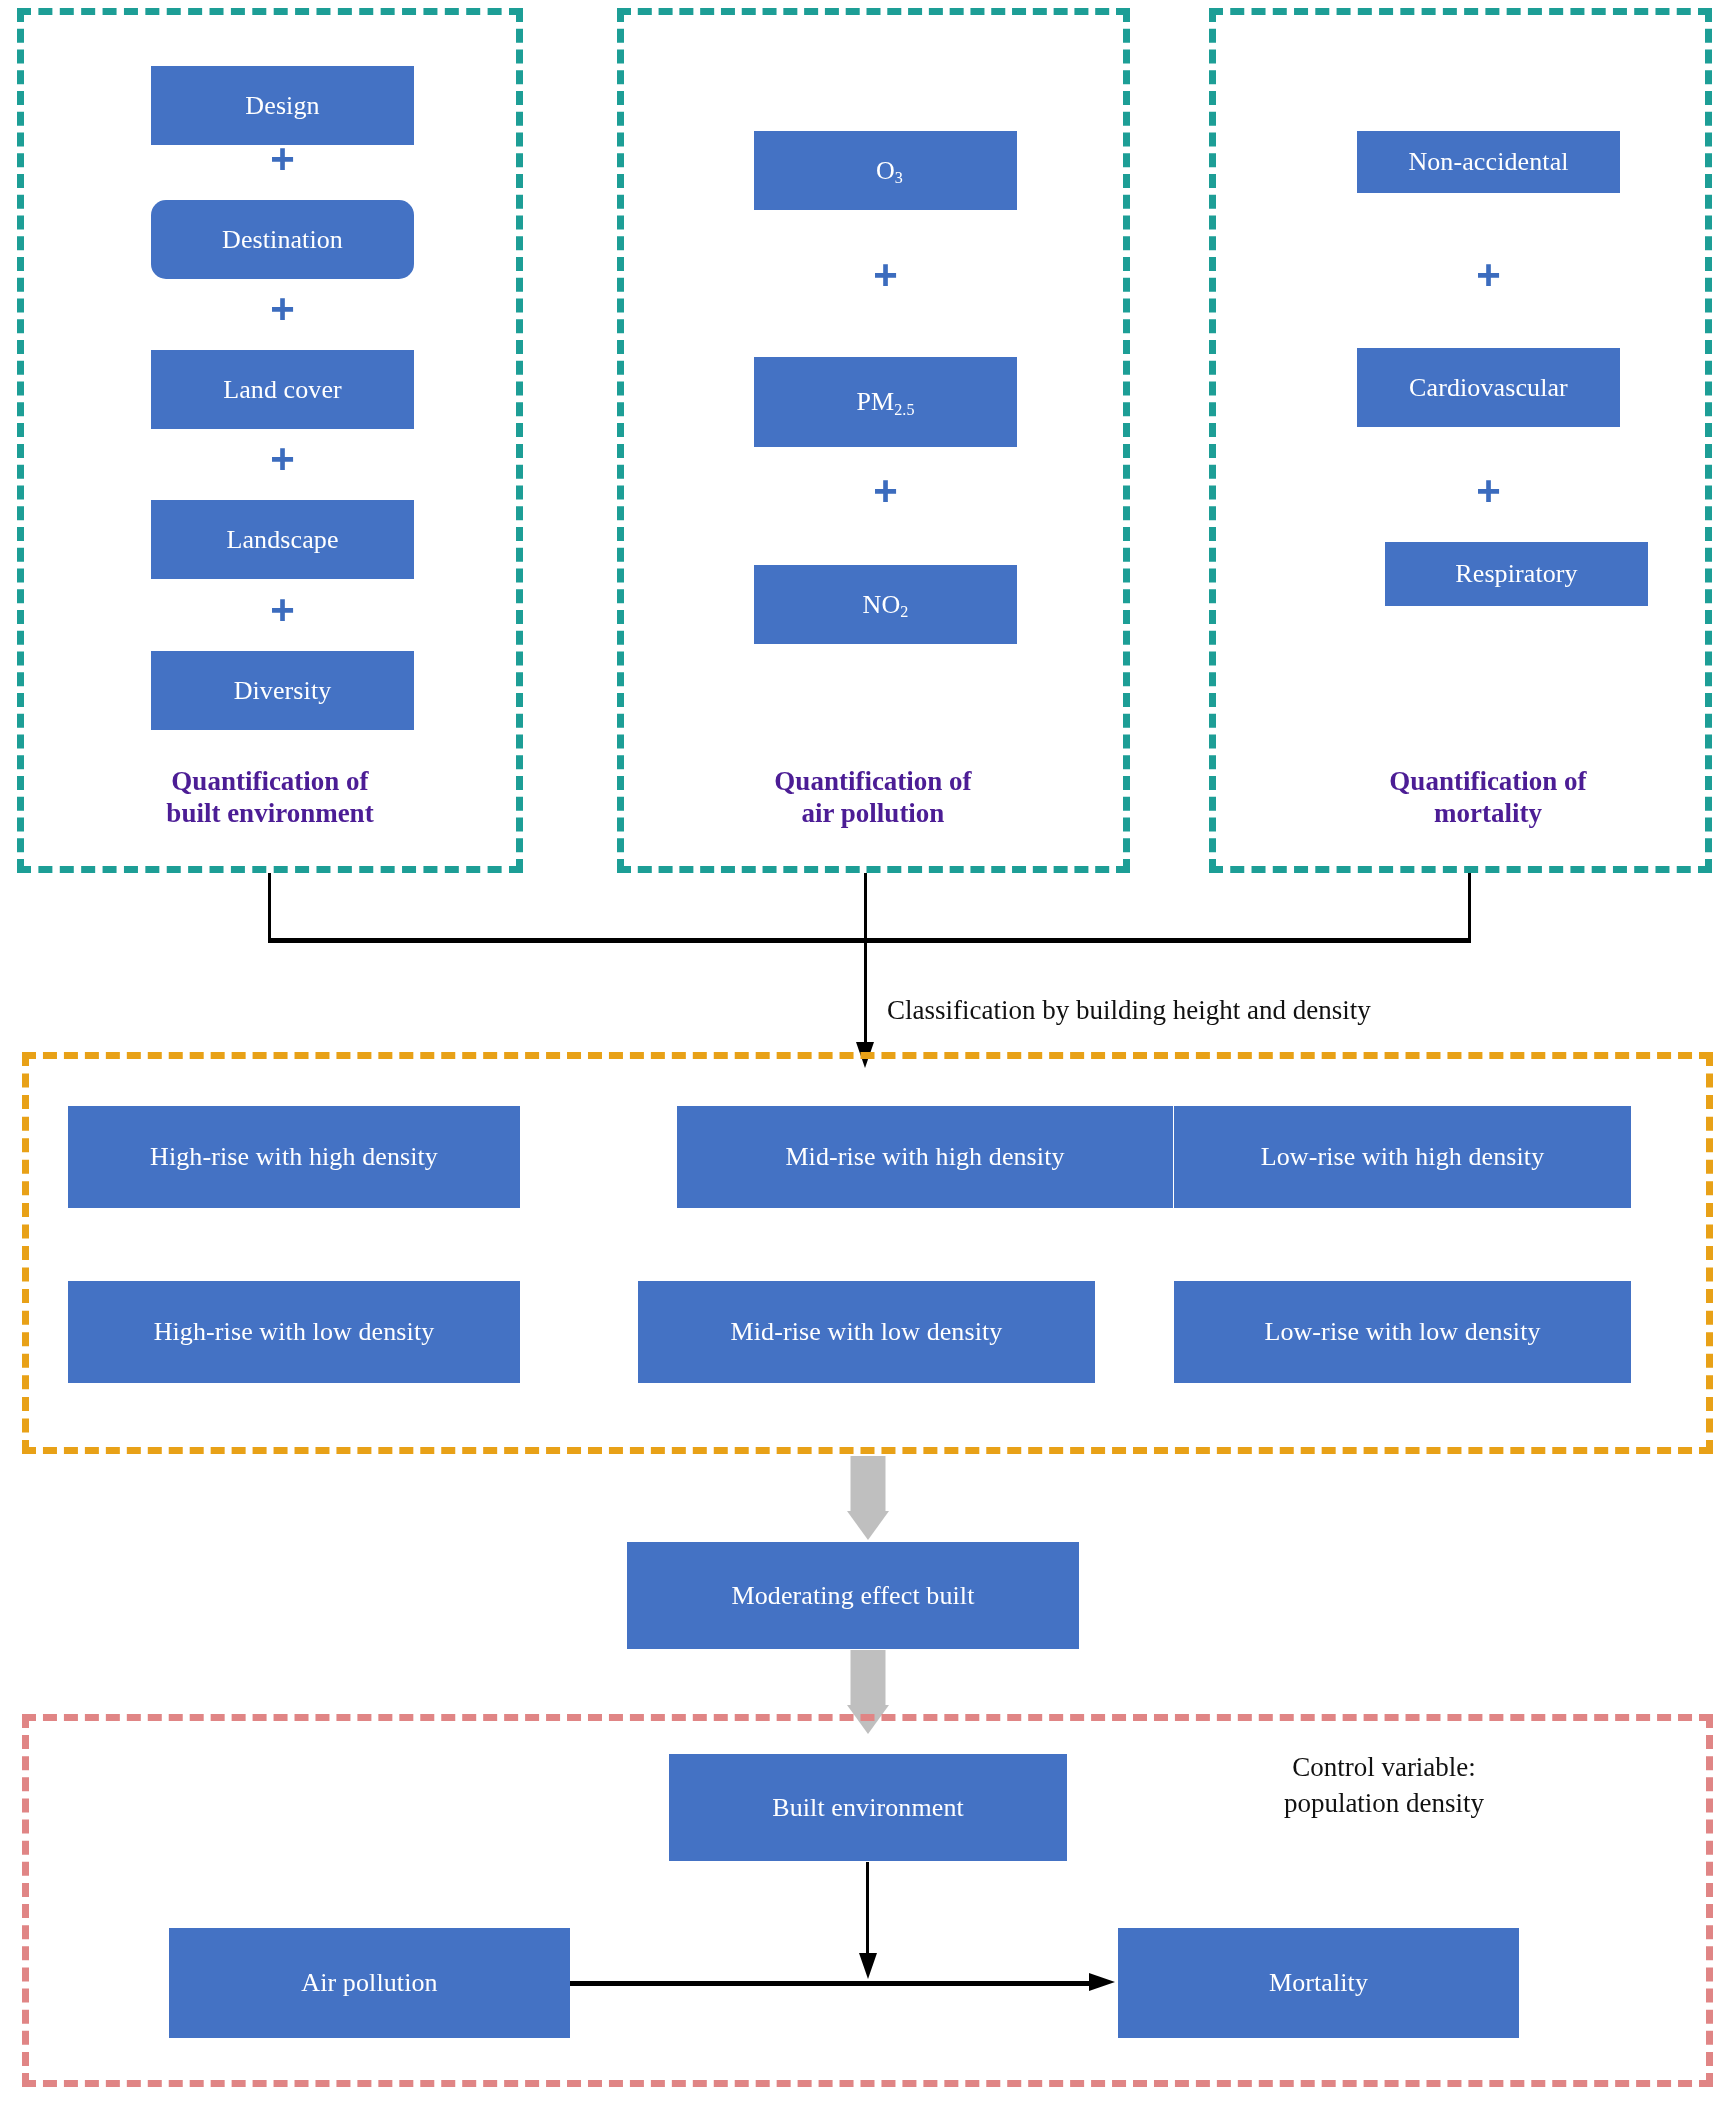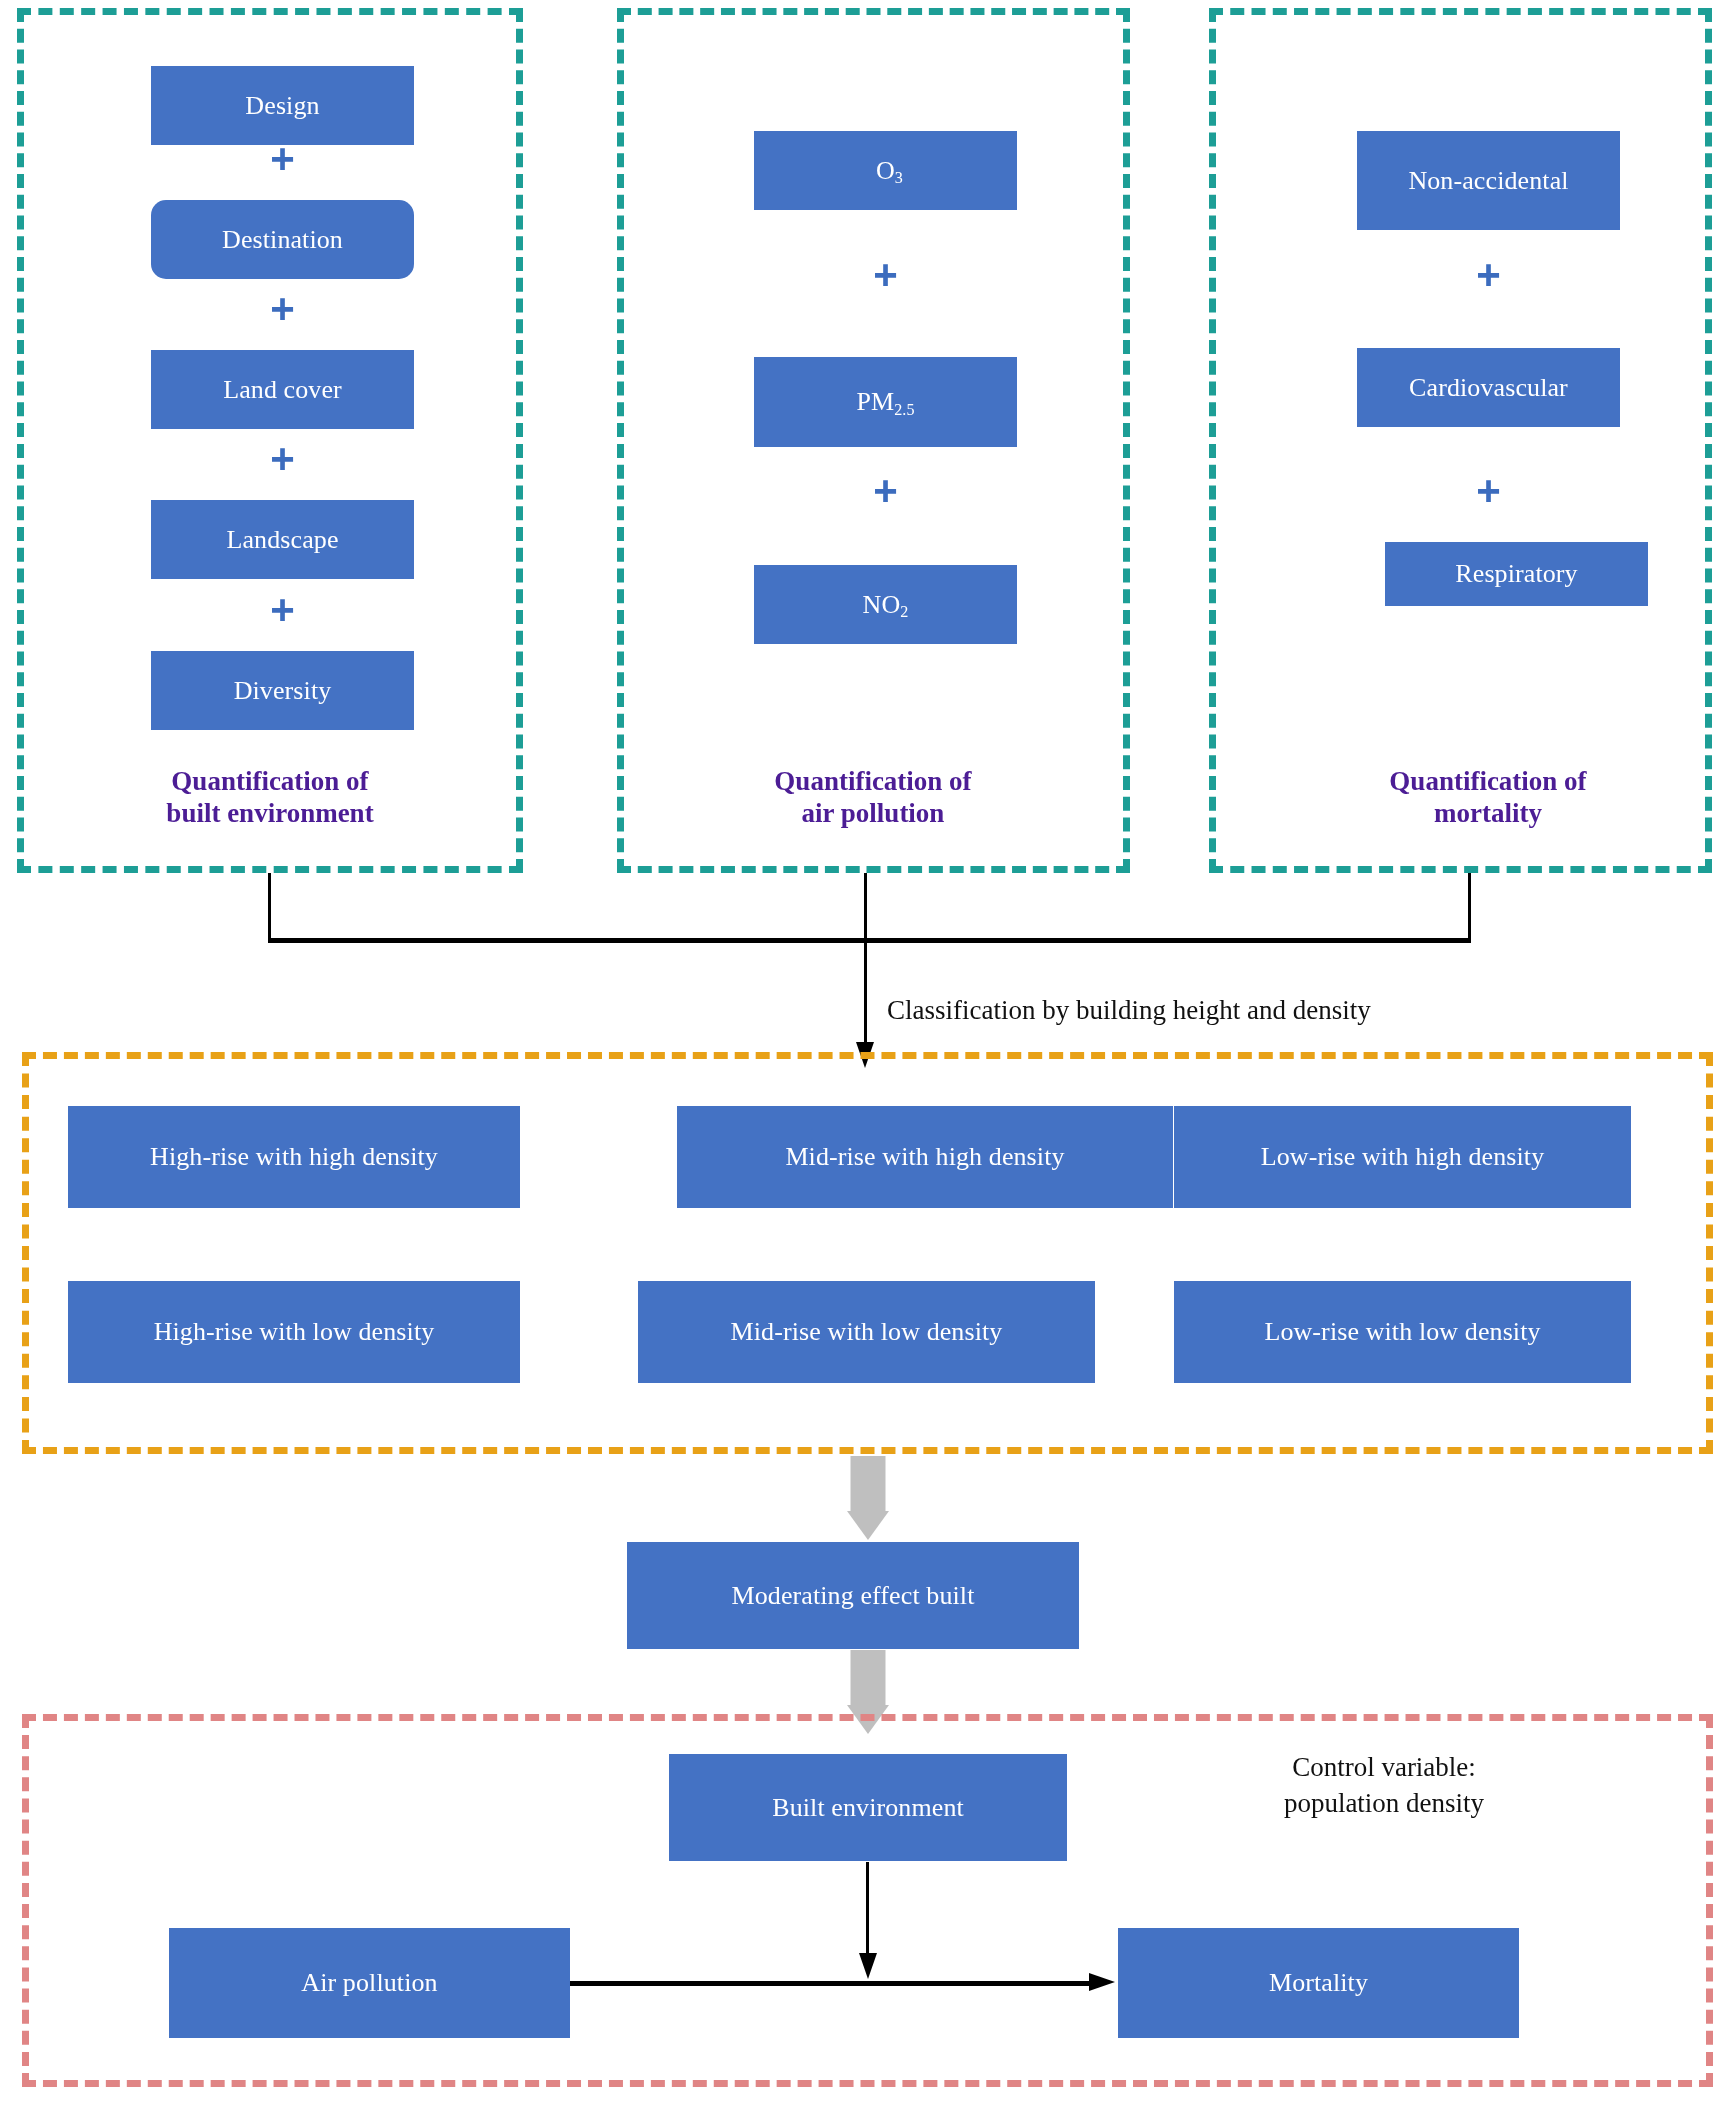--- a/index.html
+++ b/index.html
@@ -173,21 +173,21 @@
 
   <div class="node" style="left:754px; top:565px; width:263px; height:79px;">
       <span><span>NO</span><sub>2</sub></span>
     </div>
 
   <div class="caption" style="left:636px; top:766px; width:474px;">
     <div>Quantification of</div>
     <div>air pollution</div>
   </div>
 
-  <div class="node" style="left:1357px; top:131px; width:263px; height:99px;">Non-accidental</div>
+  <div class="node" style="left:1357px; top:131px; width:263px; height:62px;">Non-accidental</div>
   <div class="plus" style="left:1357px; top:254px; width:263px; height:42px;">+</div>
 
   <div class="node" style="left:1357px; top:348px; width:263px; height:79px;">Cardiovascular</div>
   <div class="plus" style="left:1357px; top:470px; width:263px; height:42px;">+</div>
 
   <div class="node" style="left:1357px; top:542px; width:263px; height:64px;margin-left:28px;">Respiratory</div>
 
   <div class="caption" style="left:1251px; top:766px; width:474px;">
     <div>Quantification of</div>
     <div>mortality</div>

